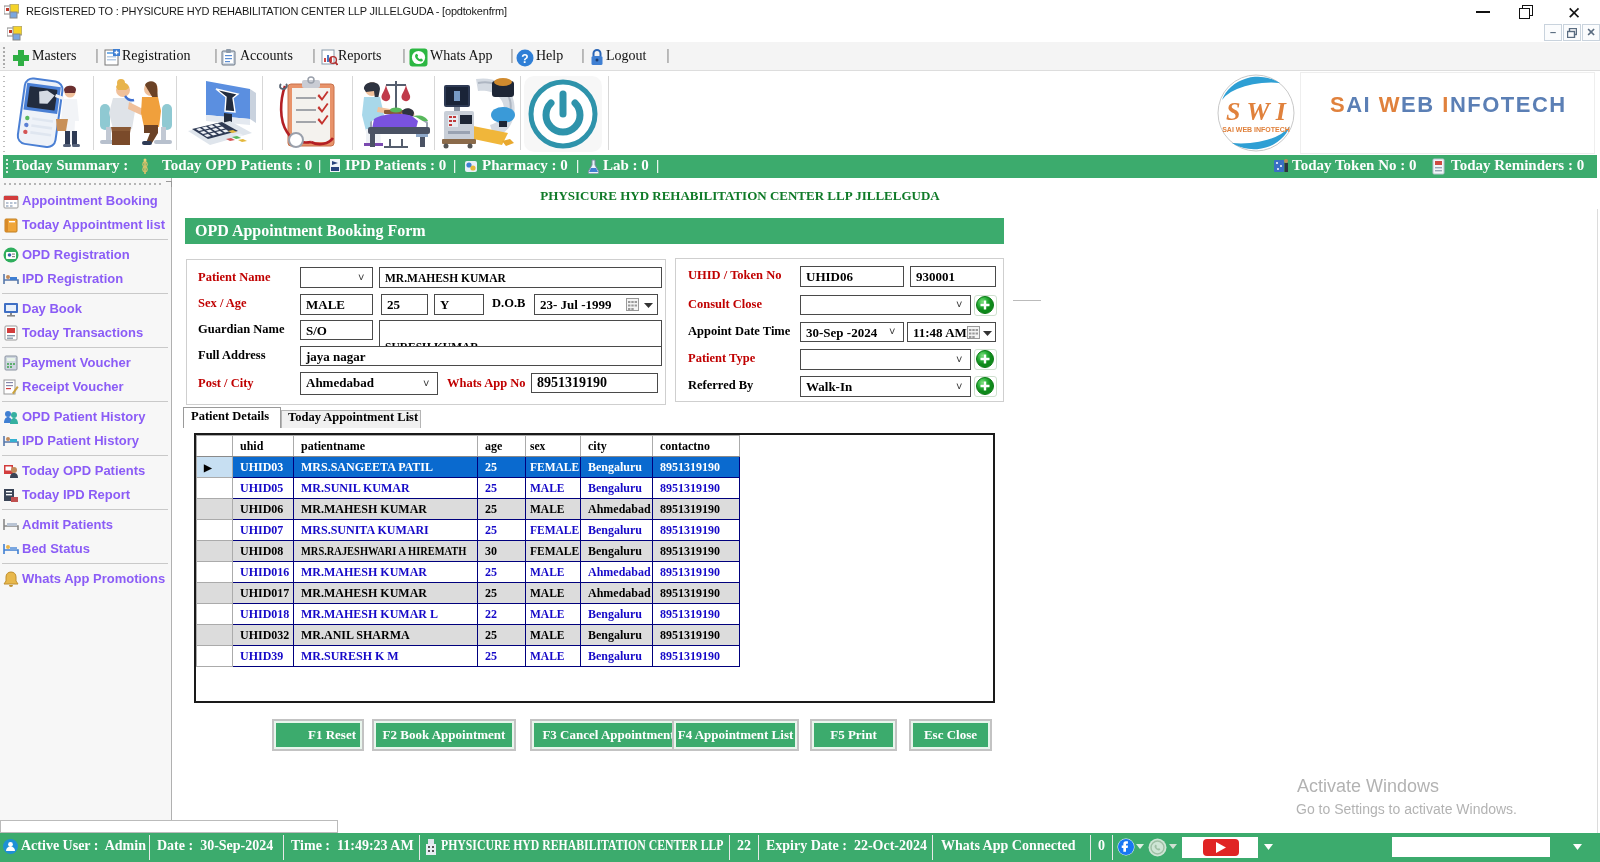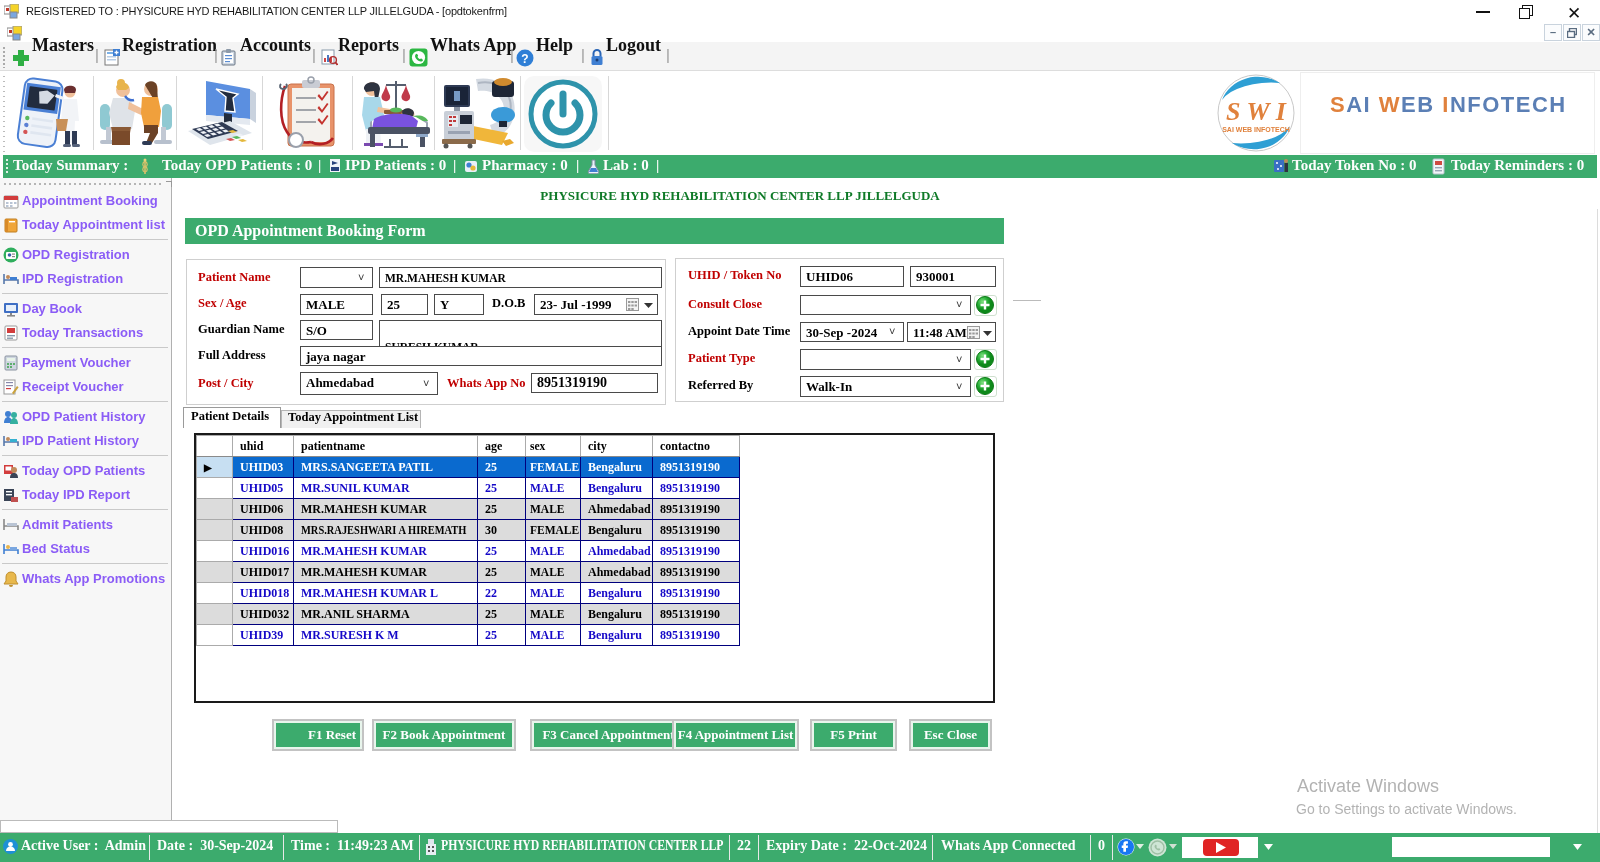--- a/index.html
+++ b/index.html
@@ -7,21 +7,21 @@
   body { font-family:"Liberation Sans", sans-serif; position:relative; }
   .abs { position:absolute; }
   
   #titlebar { left:0; top:0; width:1600px; height:24px; background:#fff; }
   #titletxt { left:26px; top:5px; font-size:11px; letter-spacing:-0.2px; color:#1a1a1a; }
   
   #mdirow { left:0; top:24px; width:1600px; height:18px; background:#fff; }
   .mdibtn { position:absolute; top:24px; width:18px; height:17px; border:1px solid #c9d3dd; background:#fbfcfd; color:#5a6c80; font-size:11px; font-weight:bold; text-align:center; line-height:15px; }
   
   #menubar { left:0; top:42px; width:1600px; height:29px; background:#f4f4f4; border-bottom:1px solid #ddd; }
-  .mitem { position:absolute; top:35px; font-family:"Liberation Serif",serif; font-weight:bold; font-size:18px; color:#111; }
+  .mitem { position:absolute; top:48px; font-family:"Liberation Serif",serif; font-weight:normal; font-size:14px; color:#111; }
   .msep { position:absolute; top:46px; color:#999; font-size:15px; }
   
   #toolbar { left:0; top:71px; width:1600px; height:84px; background:#fff; }
   .tsep { position:absolute; top:76px; height:74px; width:1px; background:#d7d7d7; }
   
   #topgreen { left:3px; top:155px; width:1594px; height:23px; background:#3cab6d; color:#fff; }
   .gtxt { position:absolute; top:157px; font-family:"Liberation Serif",serif; font-weight:bold; font-size:15px; color:#fdfdfd; }
   
   #sidebar { left:0; top:178px; width:172px; height:655px; background:#f7f7f7; border-right:1px solid #b0b0b0; }
   .sideitem { position:absolute; left:22px; font-size:13px; font-weight:bold; color:#8b5cf6; white-space:nowrap; }
@@ -691,20 +691,29 @@
         </tr>
 <tr class="even">
           <td class="rh"></td>
           <td>UHID06</td>
           <td>MR.MAHESH KUMAR</td>
           <td>25</td>
           <td>MALE</td>
           <td>Ahmedabad</td>
           <td>8951319190</td>
         </tr>
+<tr class="odd">
+          <td class="rh"></td>
+          <td>UHID07</td>
+          <td>MRS.SUNITA KUMARI</td>
+          <td>25</td>
+          <td>FEMALE</td>
+          <td>Bengaluru</td>
+          <td>8951319190</td>
+        </tr>
 <tr class="even">
           <td class="rh"></td>
           <td>UHID08</td>
           <td><span style="display:inline-block;transform:scaleX(.87);transform-origin:0 50%;">MRS.RAJESHWARI A HIREMATH</span></td>
           <td>30</td>
           <td>FEMALE</td>
           <td>Bengaluru</td>
           <td>8951319190</td>
         </tr>
 <tr class="odd">

